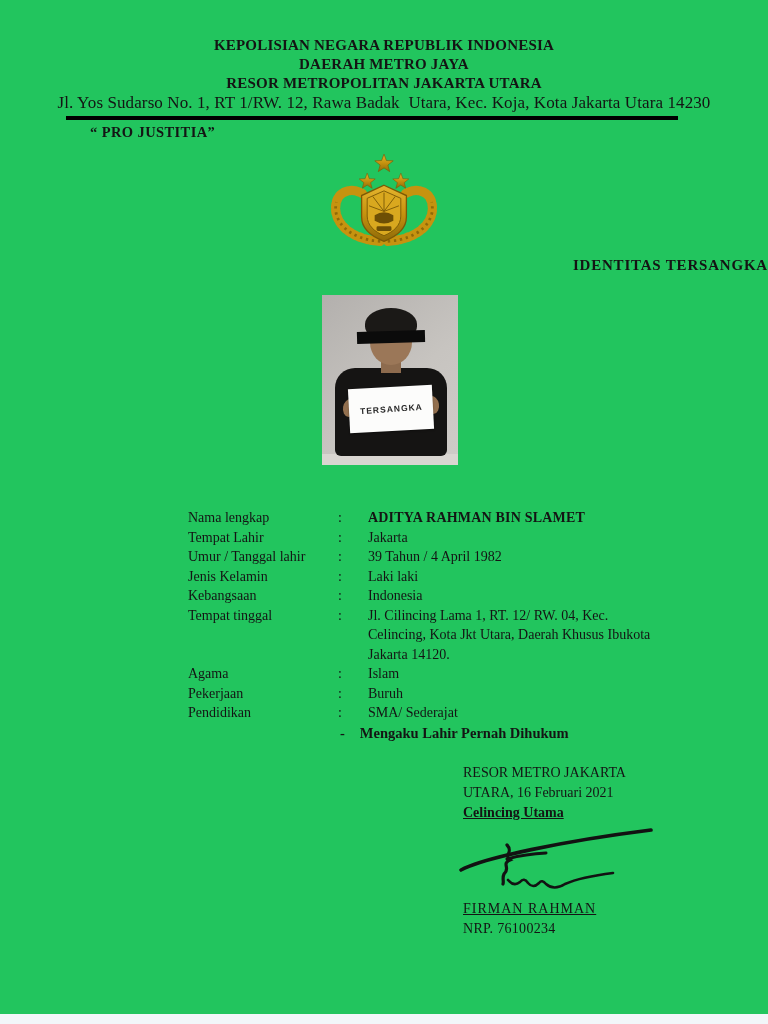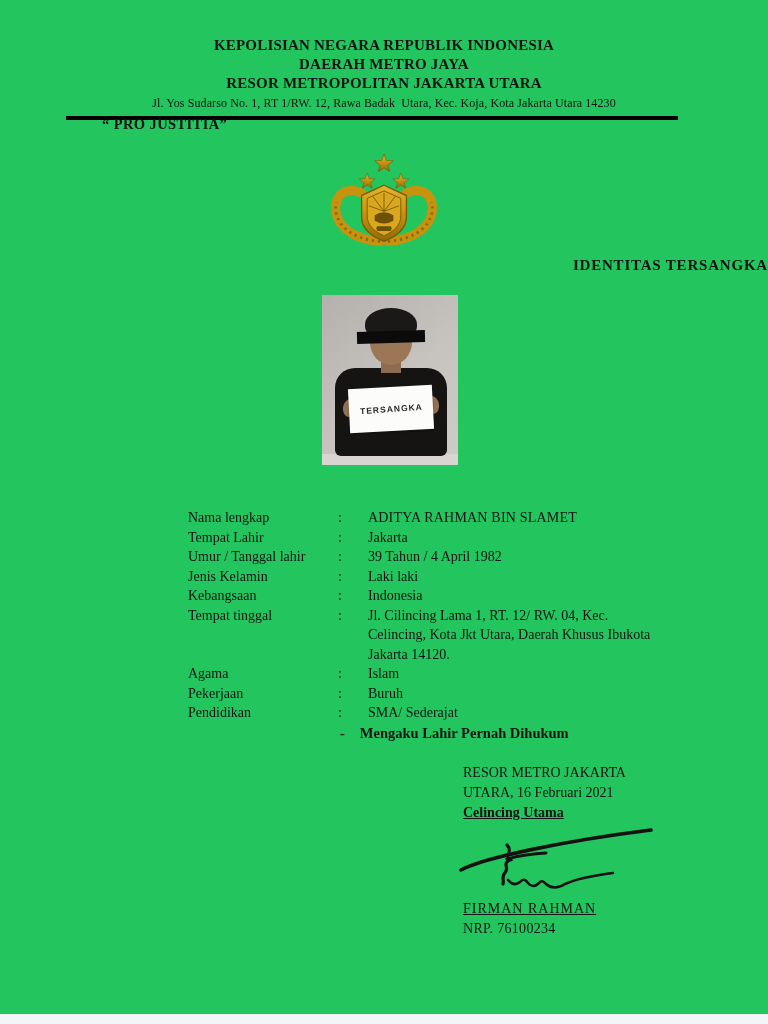--- a/index.html
+++ b/index.html
@@ -13,29 +13,29 @@
   }
   
   .letterhead{
     position:absolute;top:36px;left:0;width:768px;
     text-align:center;
   }
   .letterhead .lh-line{
     font-weight:bold;font-size:15px;line-height:19px;letter-spacing:.2px;
   }
   .letterhead .lh-address{
-    font-size:12px;line-height:18px;margin-top:1px;letter-spacing:.1px;white-space:pre-wrap;
+    font-size:17px;line-height:18px;margin-top:1px;letter-spacing:.1px;white-space:pre-wrap;
   }
   .head-rule{
     position:absolute;top:116px;left:66px;width:612px;height:4px;
     background:#000;
   }
   .pro-justitia{
-    position:absolute;top:116px;left:90px;
-    font-weight:bold;font-size:14.5px;letter-spacing:.4px;margin-left:12px;
+    position:absolute;top:124px;left:90px;
+    font-weight:bold;font-size:14.5px;letter-spacing:.4px;
   }
   
   .emblem{
     position:absolute;top:151px;left:50%;transform:translateX(-50%);
     width:112px;height:104px;
   }
   .doc-title{
     position:absolute;top:257px;left:0;width:768px;text-align:right;
     font-weight:bold;font-size:15px;letter-spacing:.8px;
   }
@@ -67,21 +67,21 @@
   }
   
   .fields{
     position:absolute;top:508px;left:188px;width:478px;
     font-size:14px;line-height:19.5px;
   }
   .frow{display:grid;grid-template-columns:150px 30px 285px;}
   .frow .lbl{}
   .frow .sep{text-align:left;}
   .frow .val{}
-  .frow .val.strong{font-weight:normal;letter-spacing:.2px;}
+  .frow .val.strong{font-weight:bold;letter-spacing:.2px;}
   .statement{
     display:flex;gap:15px;margin-left:152px;margin-top:1px;
     font-weight:bold;font-size:14.5px;
   }
   
   .sig-block{
     position:absolute;top:763px;left:463px;width:220px;
     font-size:14px;line-height:20px;
   }
   .sig-block .role{font-weight:bold;text-decoration:underline;}

